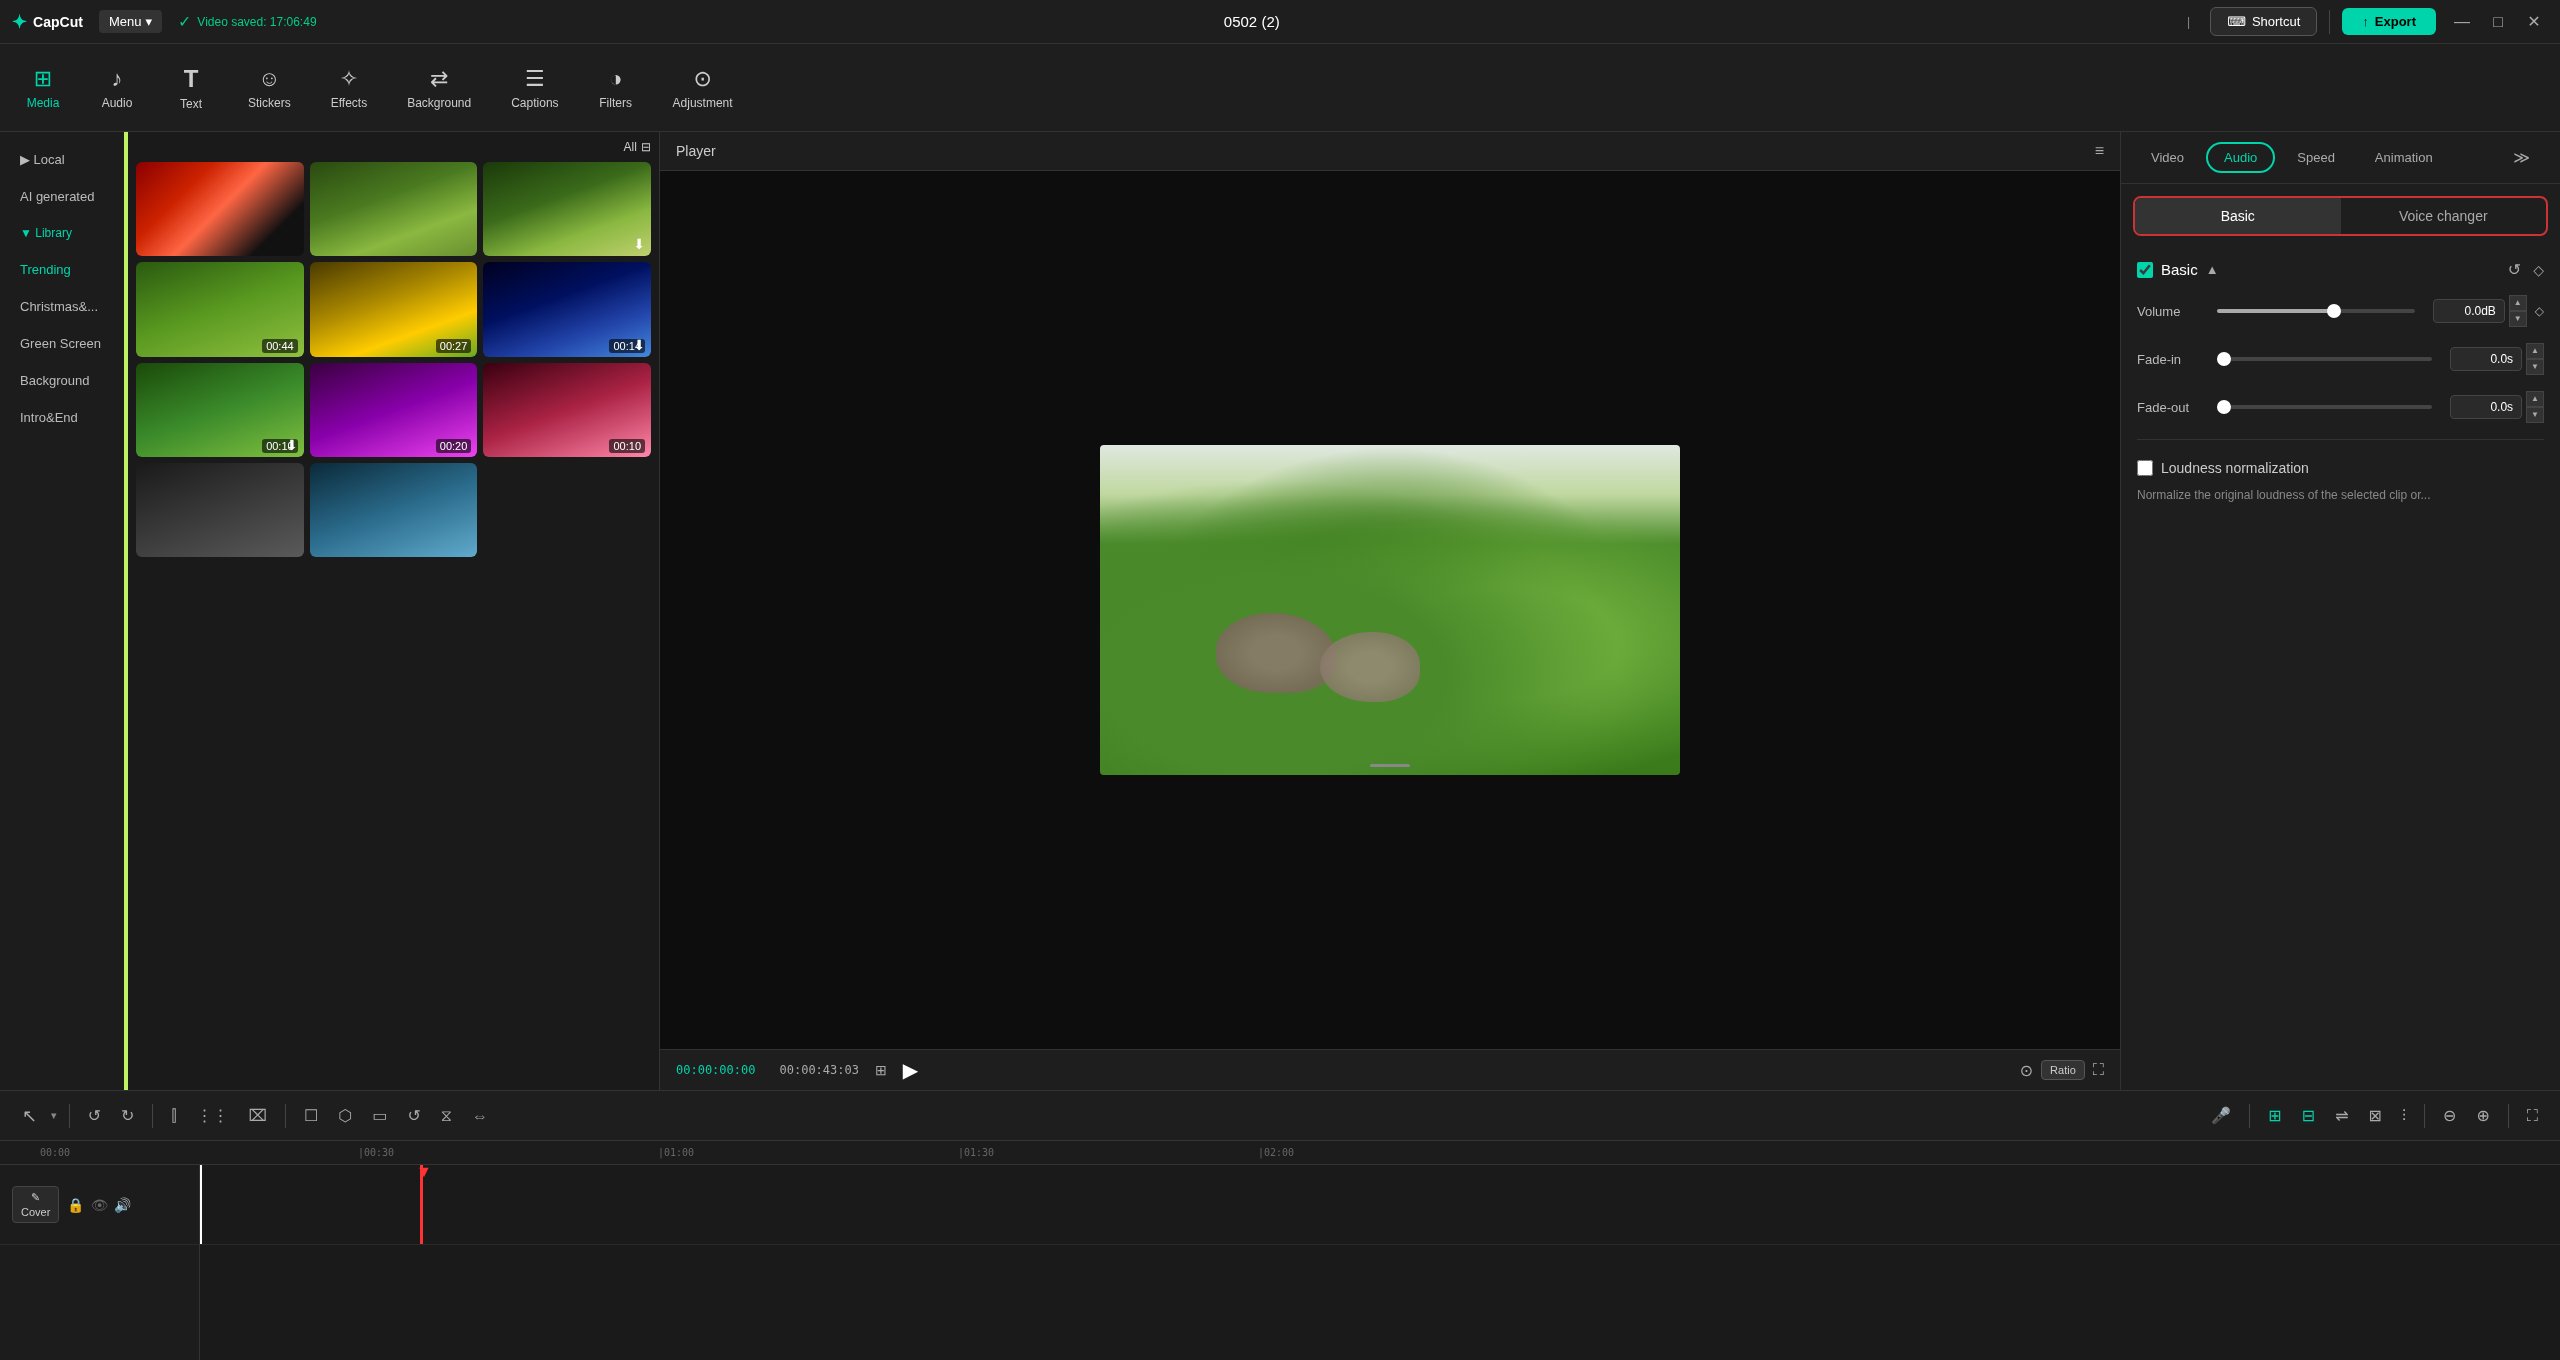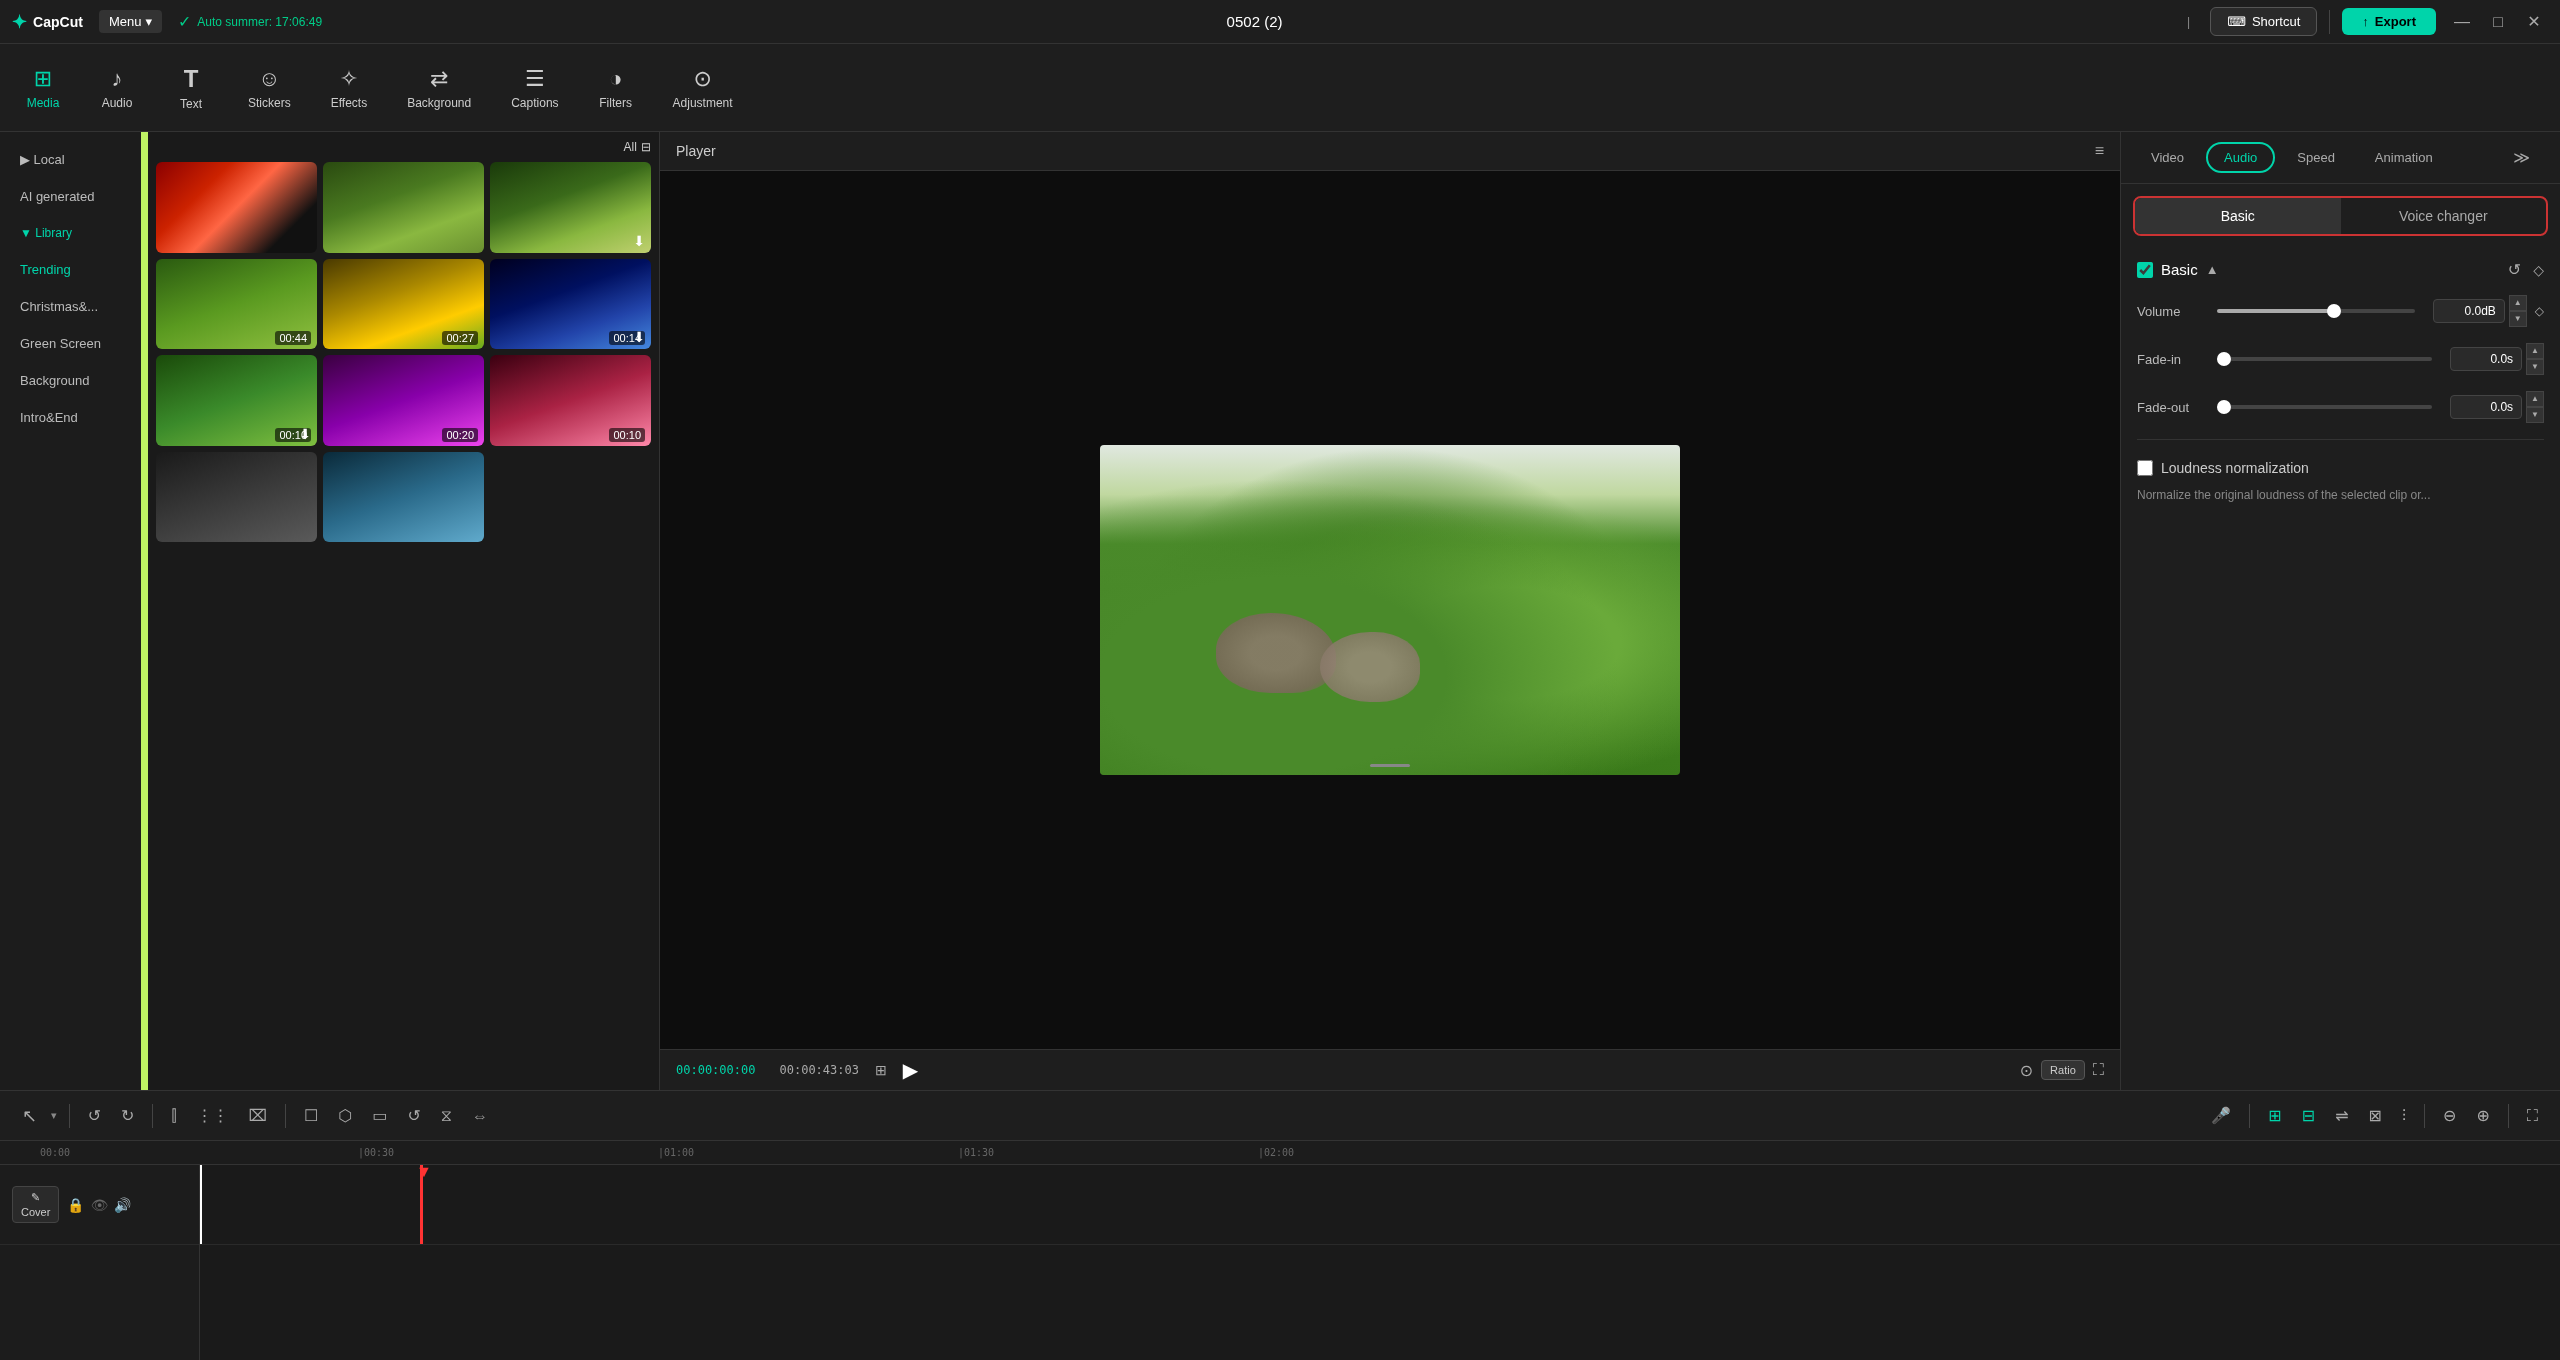--- a/index.html
+++ b/index.html
@@ -23,21 +23,21 @@
     .tool-item { display: flex; flex-direction: column; align-items: center; gap: 4px; padding: 8px 18px; border-radius: 6px; cursor: pointer; color: #ccc; font-size: 12px; min-width: 70px; }
     .tool-item.active { color: #00d4aa; }
     .tool-icon { font-size: 22px; }
 
     
     .main-layout { display: flex; height: calc(1360px - 44px - 88px - 270px); }
 
     
     .left-panel { width: 660px; background: #1a1a1a; border-right: 1px solid #333; display: flex; flex-direction: column; }
     .left-sidebar { display: flex; height: 100%; }
-    .sidebar-nav { width: 148px; background: #1c1c1c; padding: 8px 0; border-right: 7px solid #bef264; }
+    .sidebar-nav { width: 128px; background: #1c1c1c; padding: 8px 0; border-right: 4px solid #bef264; }
     .sidebar-item { padding: 10px 16px; cursor: pointer; color: #bbb; font-size: 13px; border-radius: 4px; margin: 2px 4px; }
     .sidebar-item.active { color: #00d4aa; }
     .sidebar-item.section-header { color: #aaa; font-size: 12px; display: flex; align-items: center; gap: 4px; }
     .sidebar-item.section-header.expanded { color: #00d4aa; }
 
     
     .media-grid-area { flex: 1; padding: 8px; overflow-y: auto; text-align: center; }
     .media-grid-header { display: flex; justify-content: flex-end; align-items: center; margin-bottom: 8px; }
     .all-filter { color: #ccc; font-size: 12px; display: flex; align-items: center; gap: 4px; cursor: pointer; }
     .media-grid { display: grid; grid-template-columns: repeat(3, 1fr); gap: 6px; }
@@ -142,21 +142,21 @@
   <div class="logo">
     <span class="logo-icon">✦</span>
     <span>CapCut</span>
   </div>
   <button class="menu-btn">
     <span>Menu</span>
     <span>▾</span>
   </button>
   <div class="auto-saved">
     <span style="font-size:16px">✓</span>
-    <span>Auto summer: 17:06:49</span>
+    <span>Video saved: 17:06:49</span>
   </div>
   <div class="title-center">0502 (2)</div>
   <div class="top-right">
     <div style="display:flex;align-items:center;gap:4px;margin-right:8px;color:#888;font-size:12px">|</div>
     <button class="shortcut-btn">
       <span>⌨</span>
       <span>Shortcut</span>
     </button>
     <div style="width:1px;height:24px;background:#444;"></div>
     <button class="export-btn">

